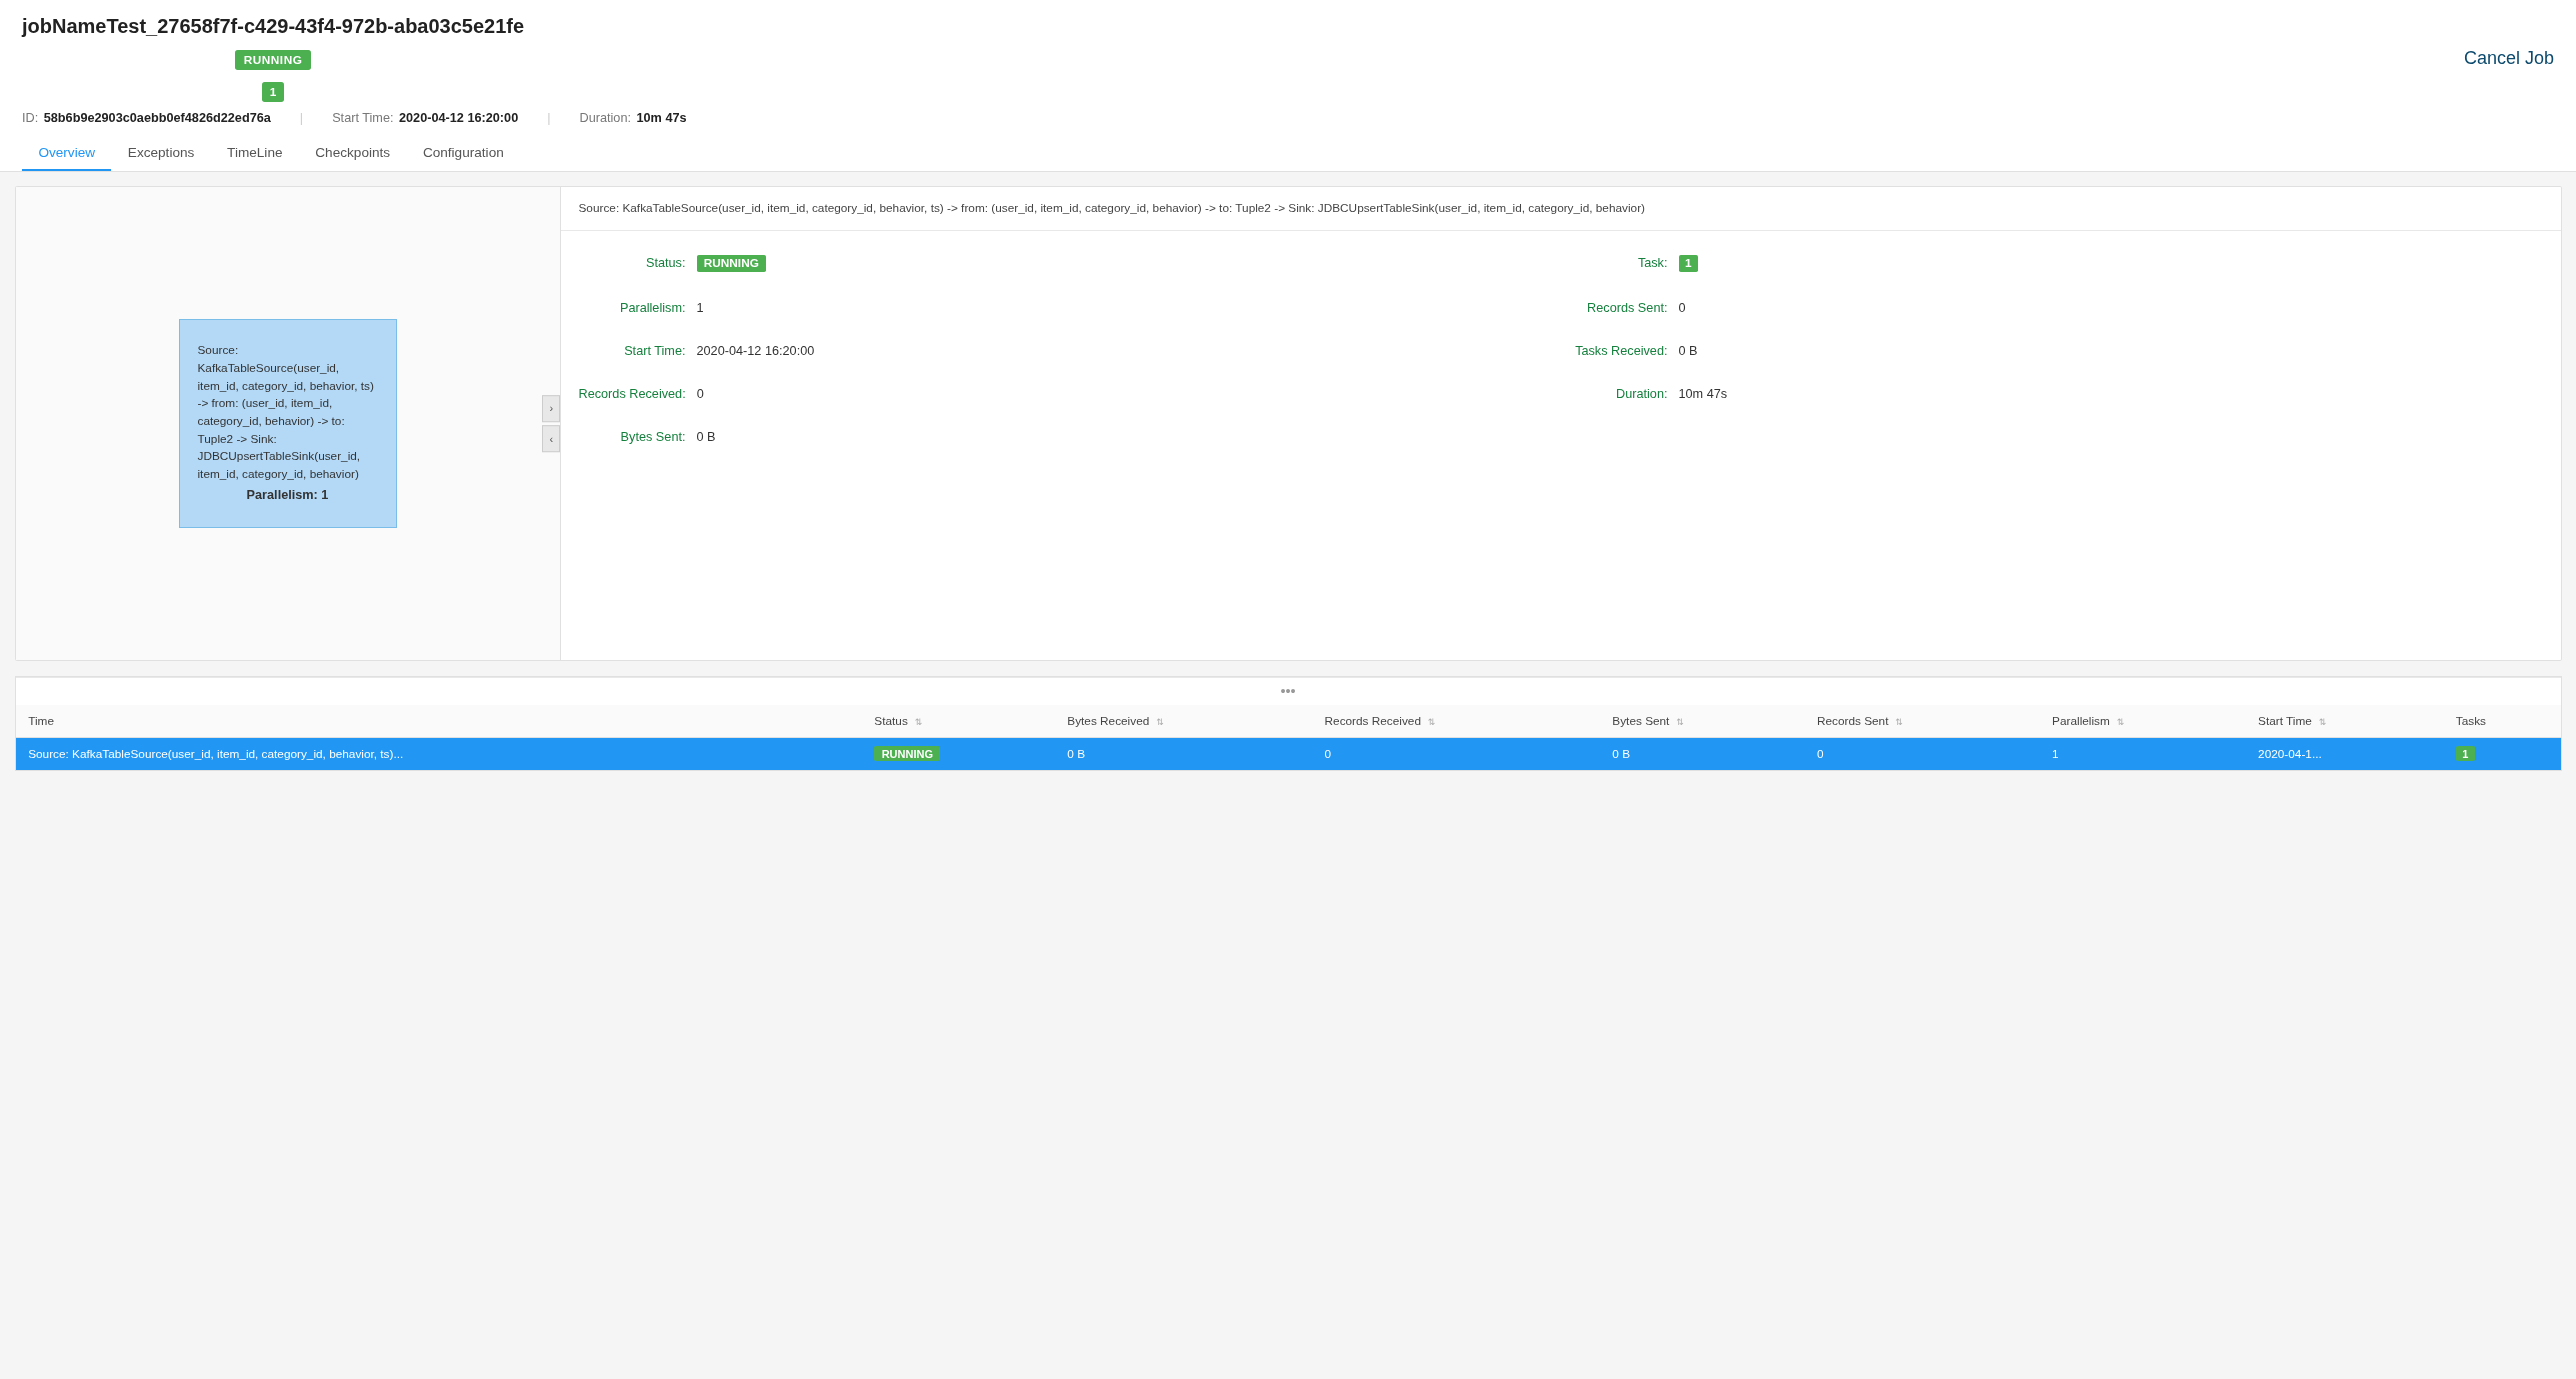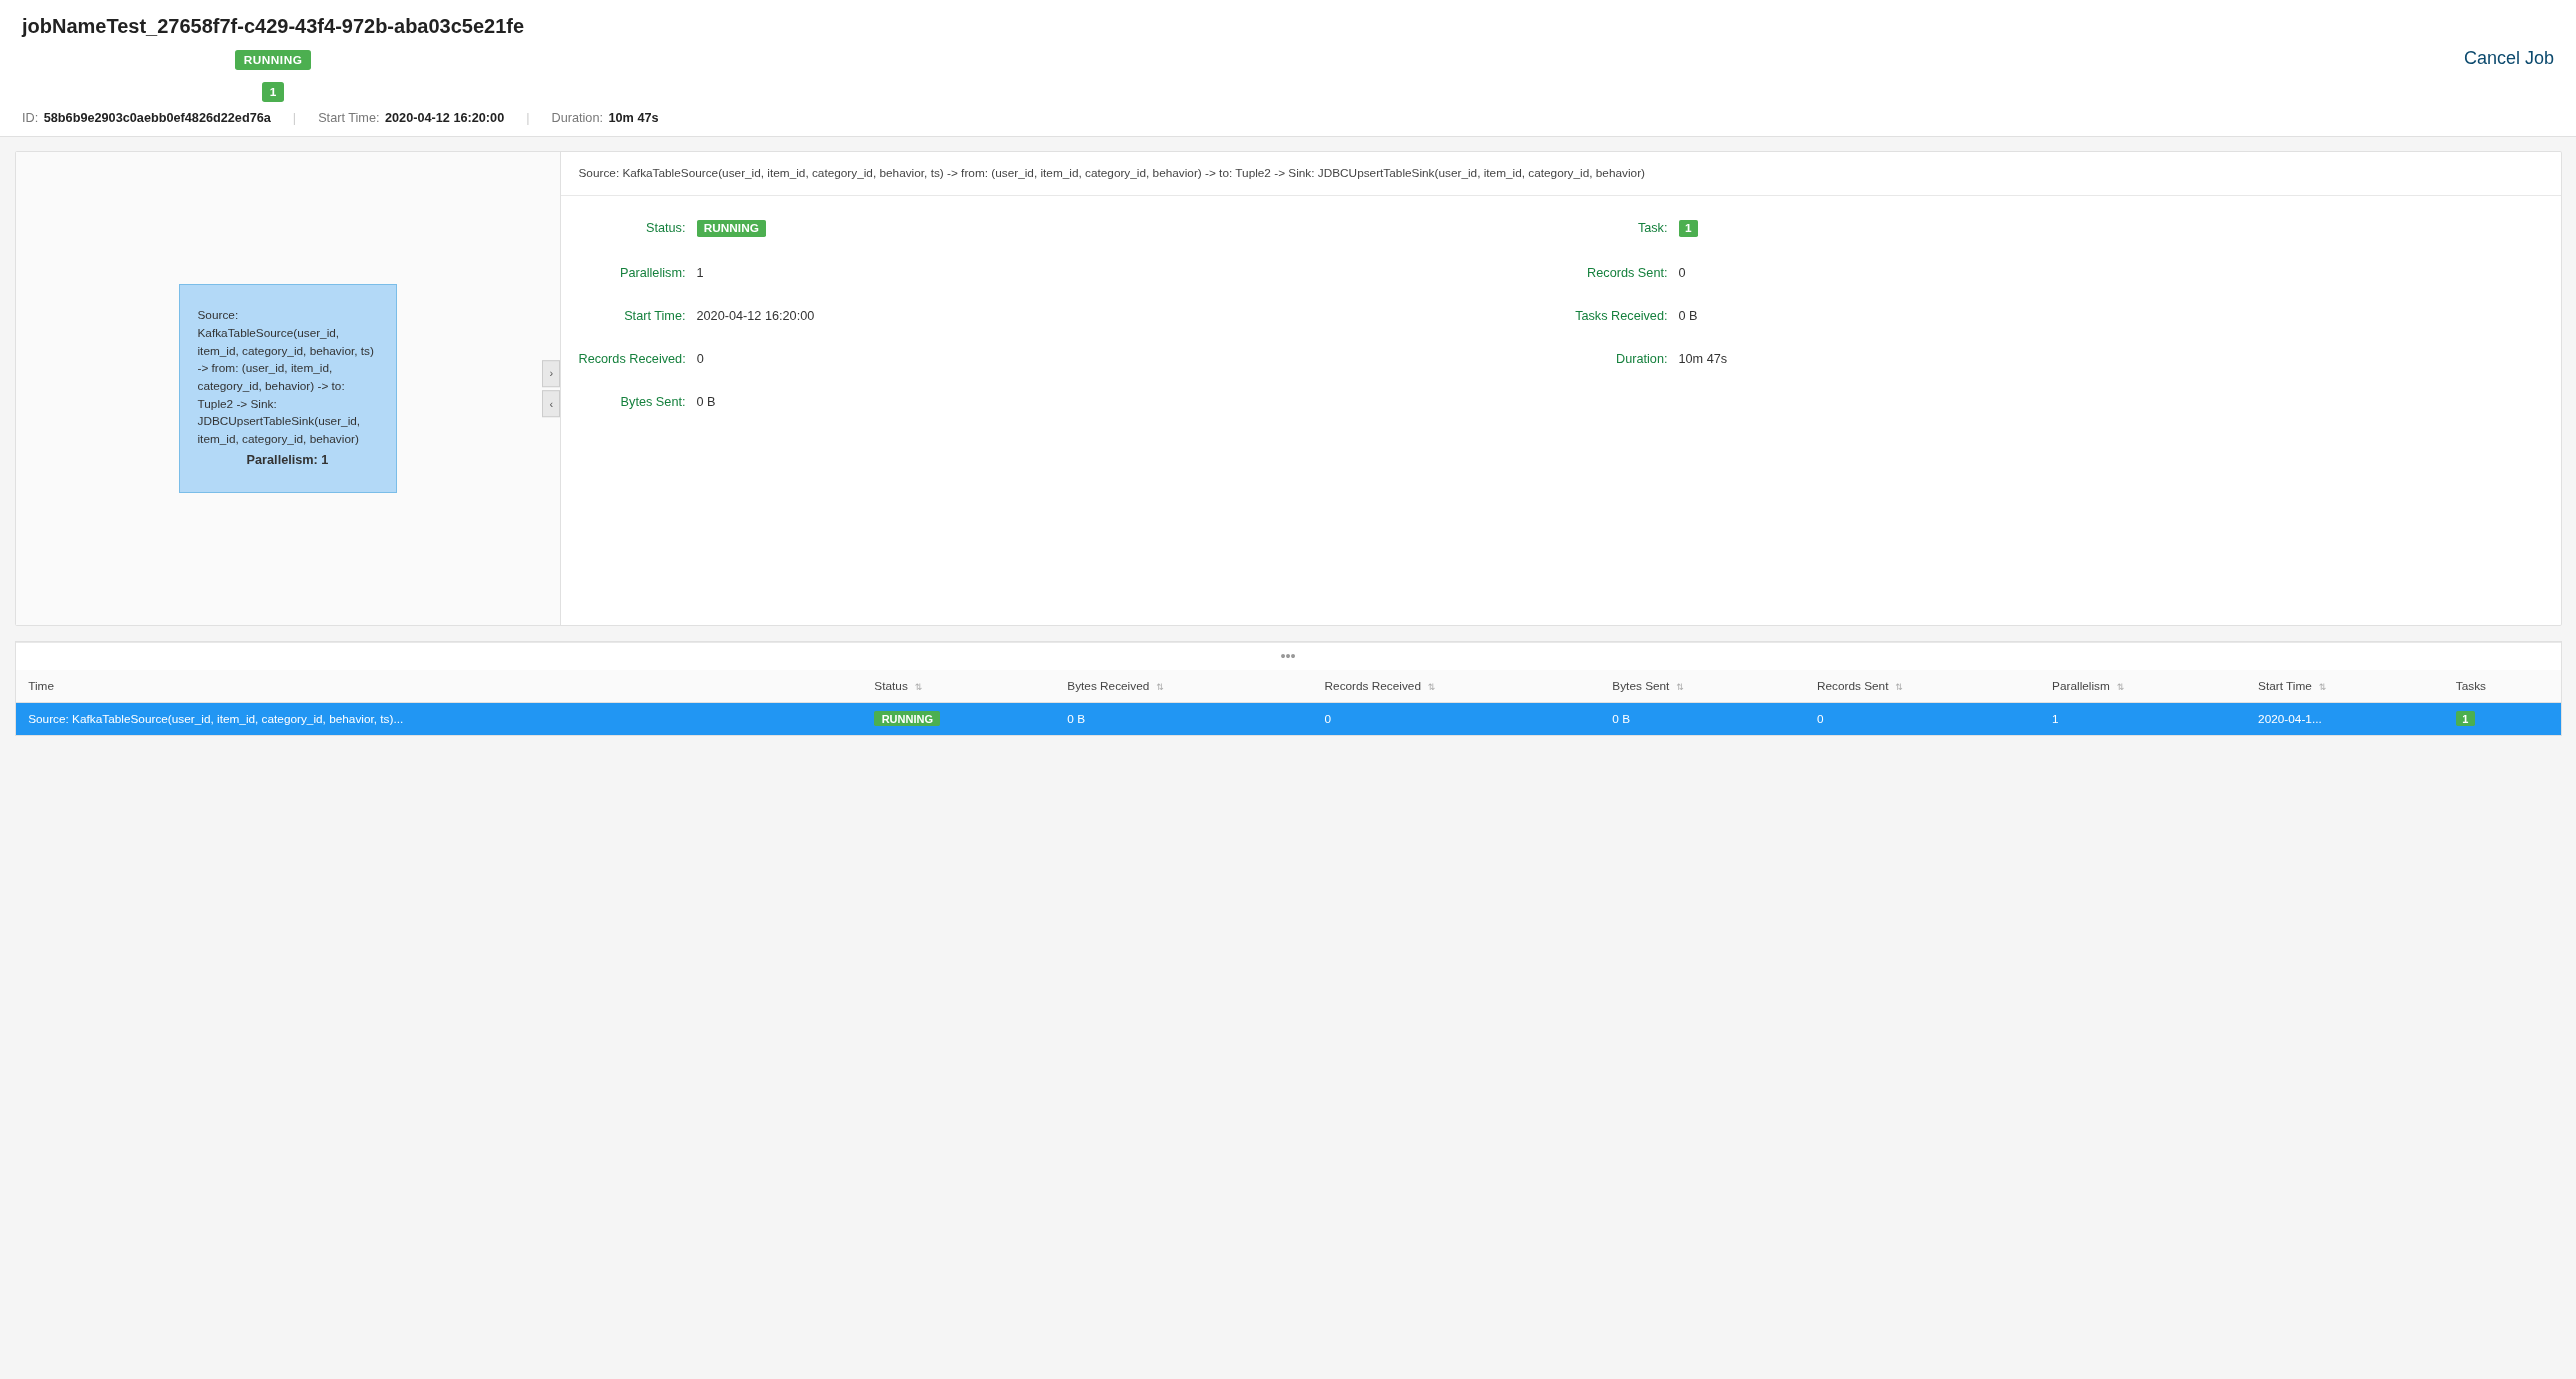--- a/index.html
+++ b/index.html
@@ -5,21 +5,21 @@
     * { box-sizing: border-box; margin: 0; padding: 0; }
     body { font-family: -apple-system, BlinkMacSystemFont, 'Segoe UI', Arial, sans-serif; font-size: 12.7px; background: #f5f5f5; color: #333; }
 
     .top-bar { background: #fff; border-bottom: 0.9px solid #e0e0e0; padding: 14.5px 22px 0 22px; }
     .job-header { display: flex; align-items: center; justify-content: space-between; margin-bottom: 9px; }
     .job-title-row { display: flex; align-items: center; gap: 12.7px; flex-direction: column; }
     .job-name { font-size: 20px; font-weight: 600; color: #222; }
     .badge-running { background: #4caf50; color: #fff; font-size: 11.8px; font-weight: 700; padding: 2.7px 9px; border-radius: 2.7px; letter-spacing: 0.5px; }
     .badge-number { background: #4caf50; color: #fff; font-size: 11.8px; font-weight: 700; padding: 2.7px 7.3px; border-radius: 2.7px; }
     .cancel-btn { color: #0c4a6e; font-size: 18px; font-weight: 400; cursor: pointer; background: none; border: none; }
-    .job-meta { display: flex; align-items: flex-start; gap: 22px; font-size: 12.7px; color: #555; padding-bottom: 11px; }
+    .job-meta { display: flex; align-items: flex-start; gap: 29px; font-size: 12.7px; color: #555; padding-bottom: 11px; }
     .job-meta span { display: flex; gap: 5.5px; }
     .job-meta .label { color: #777; }
     .job-meta .value { font-weight: 700; color: #222; }
     .meta-divider { color: #ccc; }
 
     .tabs { display: flex; gap: 0; border-bottom: none; }
     .tab { padding: 9px 16.4px; cursor: pointer; font-size: 13.6px; color: #555; border-bottom: 2.7px solid transparent; }
     .tab.active { color: #2196F3; border-bottom: 2.7px solid #2196F3; font-weight: 500; }
 
     .main-content { display: flex; background: #fff; margin: 14.5px; border: 0.9px solid #e0e0e0; border-radius: 1.8px; }
@@ -80,20 +80,27 @@
     <span class="meta-divider">|</span>
     <span>
       <span class="label">Start Time:</span>
       <span class="value">2020-04-12 16:20:00</span>
     </span>
     <span class="meta-divider">|</span>
     <span>
       <span class="label">Duration:</span>
       <span class="value">10m 47s</span>
     </span>
+  </div>
+  <div class="tabs">
+    <div class="tab active">Overview</div>
+    <div class="tab">Exceptions</div>
+    <div class="tab">TimeLine</div>
+    <div class="tab">Checkpoints</div>
+    <div class="tab">Configuration</div>
   </div>
 </div>
 
 <div class="main-content">
 
   <div class="graph-panel">
     <div class="graph-node">
       <div>Source: KafkaTableSource(user_id, item_id, category_id, behavior, ts) -&gt; from: (user_id, item_id, category_id, behavior) -&gt; to: Tuple2 -&gt; Sink: JDBCUpsertTableSink(user_id, item_id, category_id, behavior)</div>
       <div class="node-parallelism">Parallelism: 1</div>
     </div>

